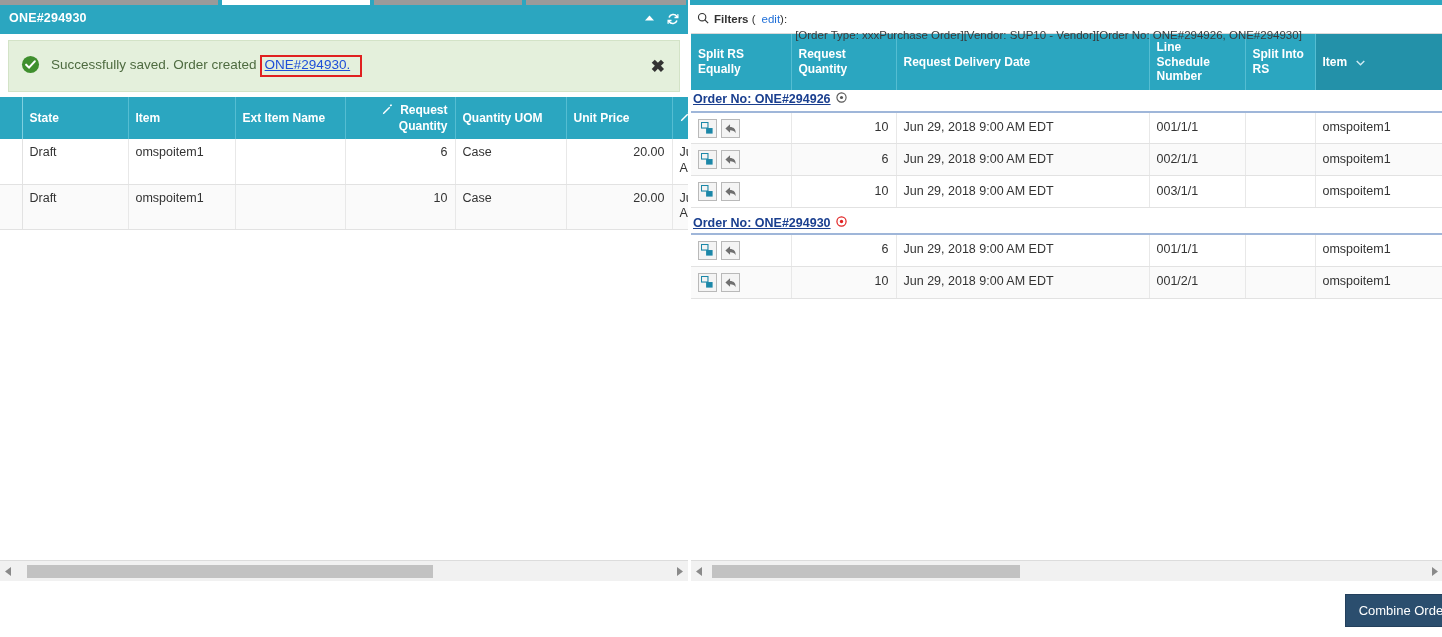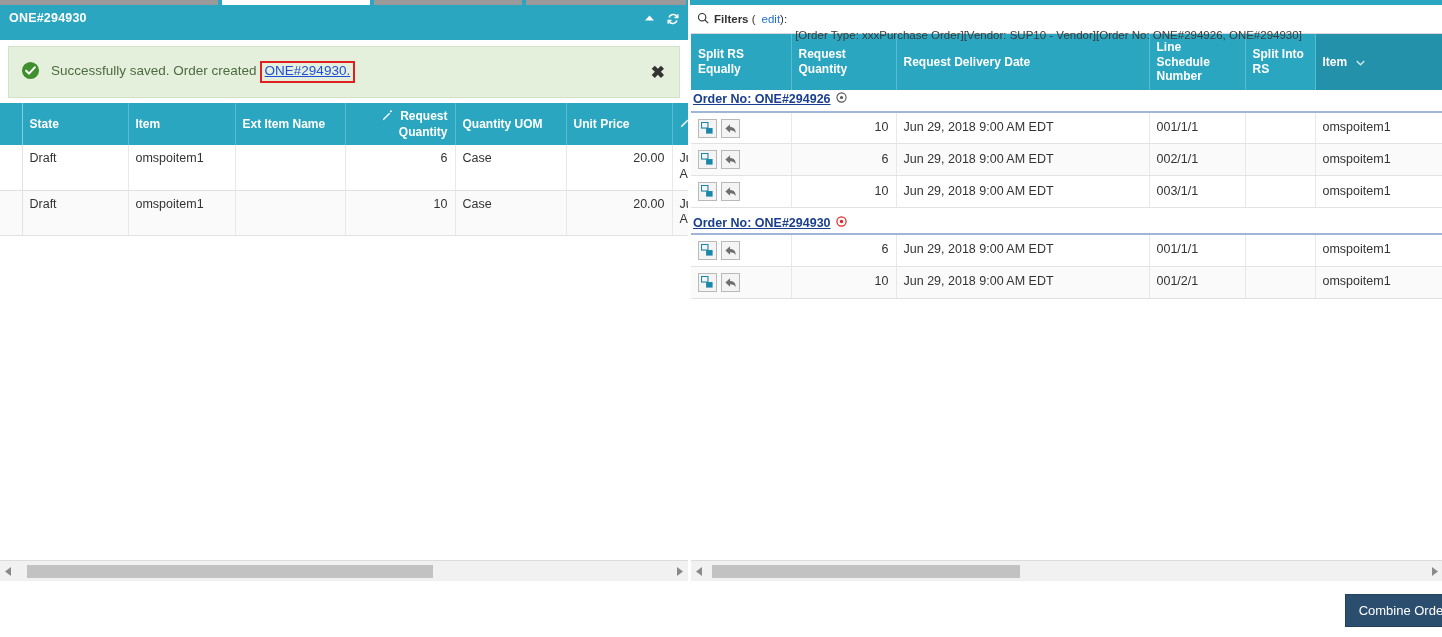--- a/index.html
+++ b/index.html
@@ -19,37 +19,37 @@
   .tabstrip .tabfrag { position:absolute; top:0; height:6px; }
   .tabfrag.gray   { background:#9a9a9a; }
   .tabfrag.white  { background:#ffffff; }
 
   
   .left-panel {
     position:absolute; left:0; top:5px; width:688px; height:632px;
     background:#ffffff; overflow:hidden;
   }
   .panel-title {
-    height:35px; background:#2ba6c0; color:#ffffff;
+    height:29px; background:#2ba6c0; color:#ffffff;
     font-size:12.5px; font-weight:bold; line-height:27px;
     padding-left:9px; position:relative; letter-spacing:.2px;
   }
   .title-icons { position:absolute; right:8px; top:0; height:27px; display:flex; align-items:center; gap:11px; }
   .title-icons svg { display:block; }
 
   
   .banner-wrap { padding:6px 8px 5px 8px; background:#ffffff; }
   .banner {
     position:relative; background:#e4f0dc; border:1px solid #d3e3c7;
     height:52px; display:flex; align-items:center; padding-left:12px;
   }
   .banner .check { flex:0 0 auto; margin-right:11px; display:block; }
   .banner .msg { font-size:13.5px; color:#4e6b40; white-space:nowrap; }
   .banner .orderlink {
-    color:#1f4fd8; border:2px solid #e02020; padding:1px 3px 2px 3px;
+    color:#1f4fd8; border:2px solid #e02020; padding:1px 10px 2px 3px;
     margin-left:3px; display:inline-block; line-height:1.05;
   }
   .banner .close {
     position:absolute; right:14px; top:50%; transform:translateY(-50%);
     font-size:17px; font-weight:bold; color:#333; cursor:pointer; line-height:1;
   }
 
   
   table.grid { border-collapse:collapse; table-layout:fixed; }
   .grid th {

